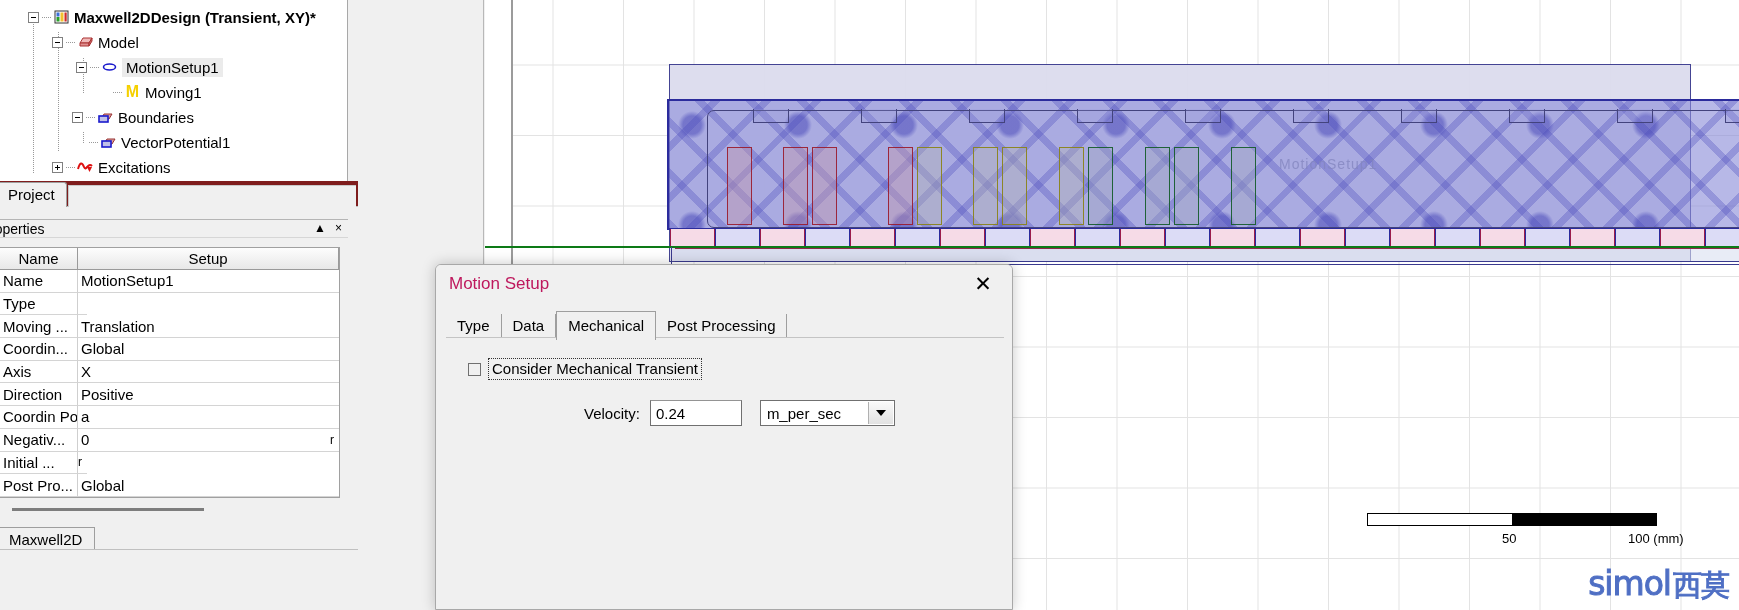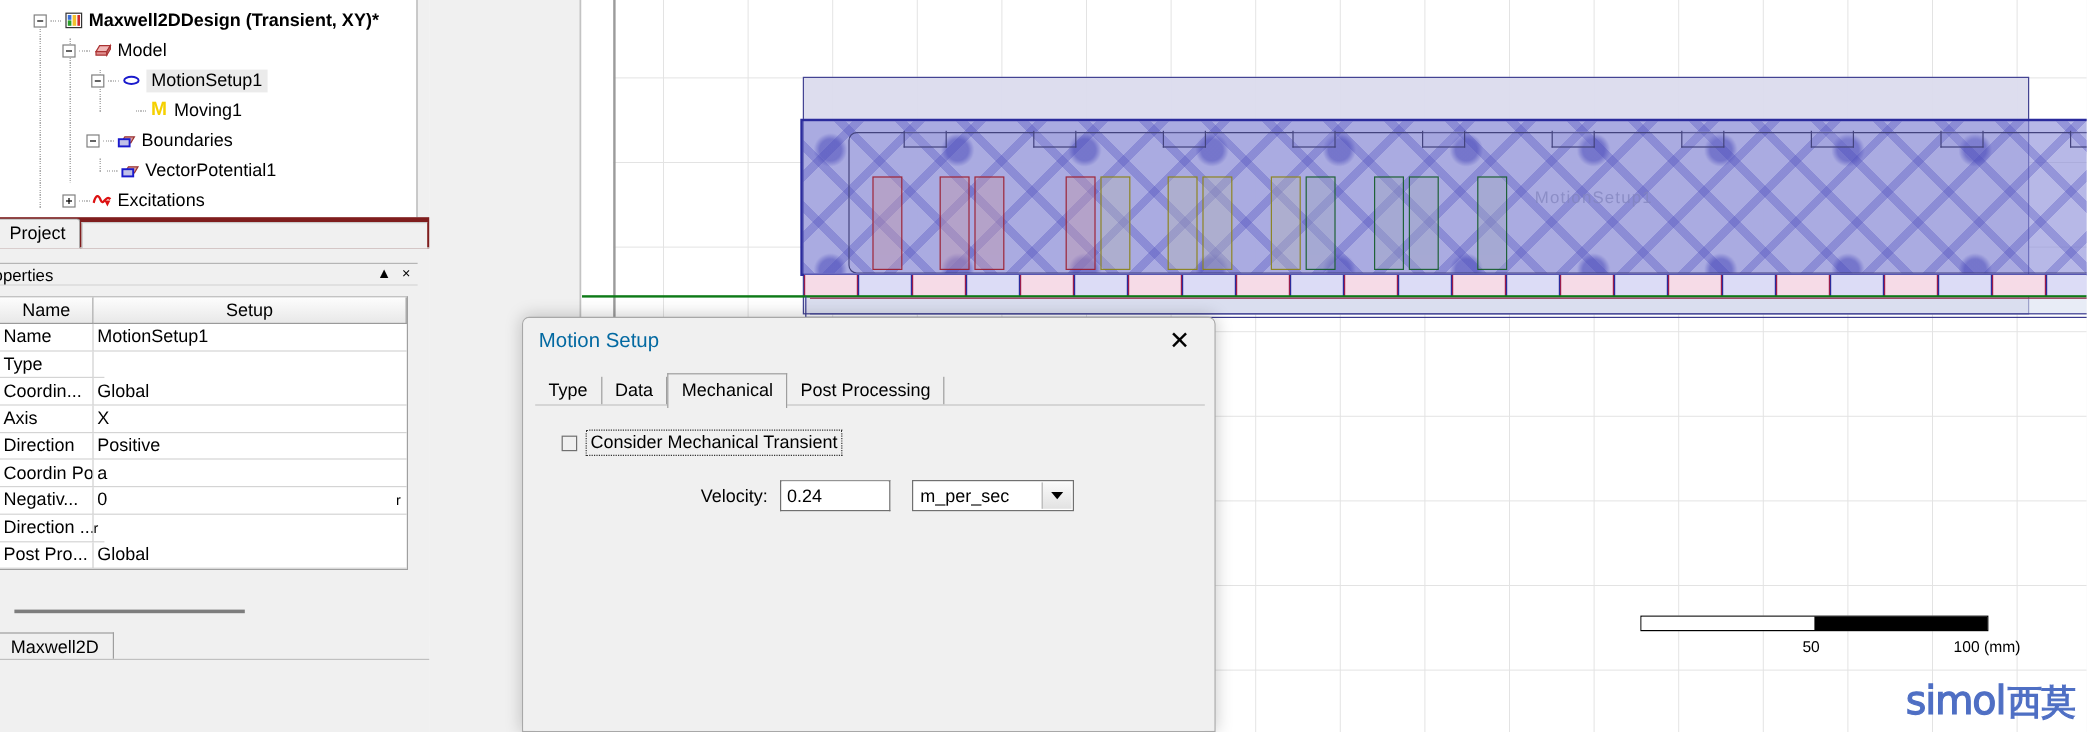--- a/index.html
+++ b/index.html
@@ -343,21 +343,21 @@
     box-shadow: 0 0 14px rgba(0,0,0,.22);
     overflow: hidden;
   }
   .dlg-title {
     position: absolute; left: 0; top: 0;
     width: 100%; height: 38px;
     background: #f0f0f0;
     display: flex; align-items: center;
   }
   .dlg-title-text {
-    margin-left: 13px; font-size: 17px; color: #0369a1;
+    margin-left: 13px; font-size: 17px; color: #be185d;
   }
   .dlg-close {
     position: absolute; right: 10px; top: 6px;
     width: 38px; height: 26px;
     display: flex; align-items: center; justify-content: center;
     font-size: 21px; color: #000; cursor: default;
     font-family: "DejaVu Sans", sans-serif; font-weight: 300;
   }
   .dlg-body {
     position: absolute; left: 0; top: 38px;
@@ -561,20 +561,25 @@
             <div class="grow">
               <div class="gc c1">Name</div>
               <div class="gc c2">MotionSetup1</div>
               <div class="gc c3"></div>
             </div>
             <div class="grow">
               <div class="gc c1">Type</div>
               <div class="gc c3"></div>
             </div>
             <div class="grow">
+              <div class="gc c1">Moving ...</div>
+              <div class="gc c2">Translation</div>
+              <div class="gc c3"></div>
+            </div>
+            <div class="grow">
               <div class="gc c1">Coordin...</div>
               <div class="gc c2">Global</div>
               <div class="gc c3"></div>
             </div>
             <div class="grow">
               <div class="gc c1">Axis</div>
               <div class="gc c2">X</div>
               <div class="gc c3"></div>
             </div>
             <div class="grow">
@@ -586,21 +591,21 @@
               <div class="gc c1">Coordin Po...</div>
               <div class="gc c2">a</div>
               <div class="gc c3"></div>
             </div>
             <div class="grow">
               <div class="gc c1">Negativ...</div>
               <div class="gc c2">0</div>
               <div class="gc c3">r</div>
             </div>
             <div class="grow">
-              <div class="gc c1">Direction ...</div>
+              <div class="gc c1">Initial ...</div>
               <div class="gc c3">r</div>
             </div>
             <div class="grow">
               <div class="gc c1">Post Pro...</div>
               <div class="gc c2">Global</div>
               <div class="gc c3"></div>
             </div>
           </div>
       </div>
 

